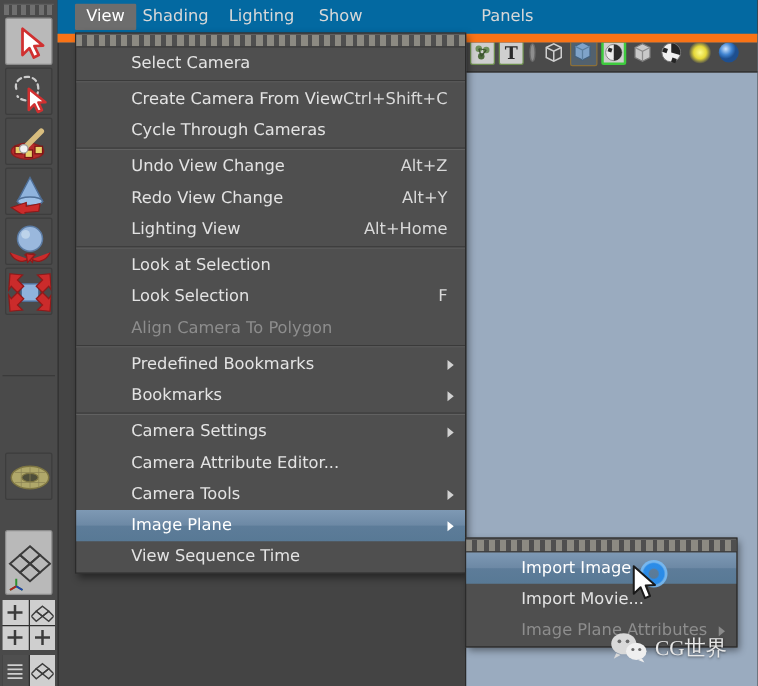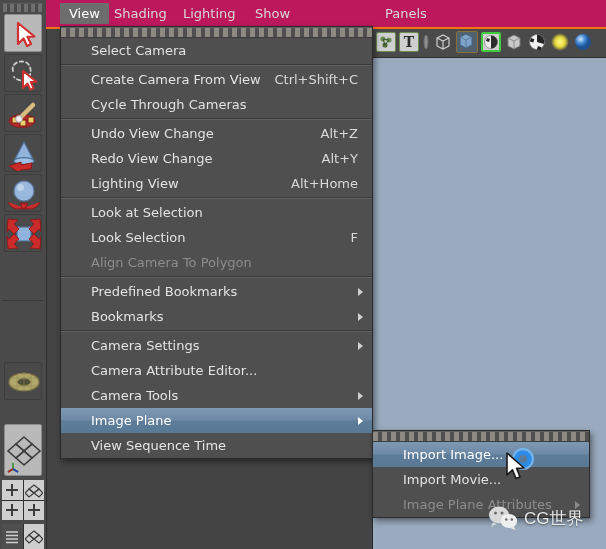--- a/index.html
+++ b/index.html
@@ -35,21 +35,21 @@
         grid-template-columns:1fr 1fr;grid-template-rows:1fr 1fr;gap:1px;background:#2f2f2f;}
   .quad > div{background:#cfcfcf;display:flex;align-items:center;justify-content:center;}
   .row2{position:absolute;left:2px;width:42px;height:34px;display:grid;
         grid-template-columns:1fr 1fr;gap:1px;background:#2f2f2f;}
   .row2 > div{background:#cfcfcf;display:flex;align-items:center;justify-content:center;}
   .row2 > div.dark{background:#4f4f4f;}
 
   
   #menubar{
     position:absolute;left:46px;top:0;right:0;height:27px;
-    background:#be185d;border-bottom:2px solid #f97316;
+    background:#0369a1;border-bottom:7px solid #f97316;
   }
   .mb-item{
     position:absolute;top:3px;height:21px;line-height:21px;
     padding:0 9px;font-size:13px;color:#d8d8d8;white-space:nowrap;
   }
   .mb-item.active{background:#6d6d6d;color:#ffffff;border-radius:1px;}
 
   
   #viewport{
     position:absolute;left:372px;top:27px;width:234px;height:522px;
@@ -70,21 +70,21 @@
     position:absolute;background:#4f4f4f;
     border:1px solid #2b2b2b;
     box-shadow:2px 3px 6px rgba(0,0,0,.45);
     font-size:13px;color:#e2e2e2;
   }
   .menu-tear{
     height:9px;background:repeating-linear-gradient(to right,#8c8a82 0 5px,#4f4f4f 5px 9px);
     border-bottom:1px solid #3b3b3b;border-top:1px solid #5f5f5f;
   }
   .mi{
-    position:relative;height:25px;line-height:25px;padding-left:30px;padding-right:14px;
+    position:relative;height:25px;line-height:25px;padding-left:44px;padding-right:14px;
     white-space:nowrap;color:#e3e3e3;
   }
   .mi .acc{position:absolute;right:28px;top:0;color:#d9d9d9;margin-left:16px;}
   .mi.dis{color:#8d8d8d;}
   .mi.hl{
     background:linear-gradient(to bottom,#7e99b4 0%,#6d89a5 48%,#5d7c99 52%,#587995 100%);
     color:#ffffff;
   }
   .arrow{
     position:absolute;right:9px;top:50%;margin-top:-4px;
@@ -105,21 +105,21 @@
     background:radial-gradient(circle at 50% 50%, rgba(30,120,220,.0) 0 22%, rgba(40,140,235,.95) 30% 52%, rgba(120,190,250,.85) 60% 78%, rgba(120,190,250,0) 88%);
     pointer-events:none;
   }
 
   
   #watermark{
     position:absolute;left:488px;top:505px;display:flex;align-items:center;gap:6px;
     pointer-events:none;
   }
   #watermark .wtxt{
-    font-size:17px;color:#e8e8e8;font-family:Liberation Sans, sans-serif;
+    font-size:17px;color:#e8e8e8;font-family:Liberation Serif, serif;
     text-shadow:0 1px 2px rgba(0,0,0,.5);
   }
 </style>
 </head>
 <body>
 
 <div id="app">
 
   <div id="toolbar">
     <div class="tear"></div>

